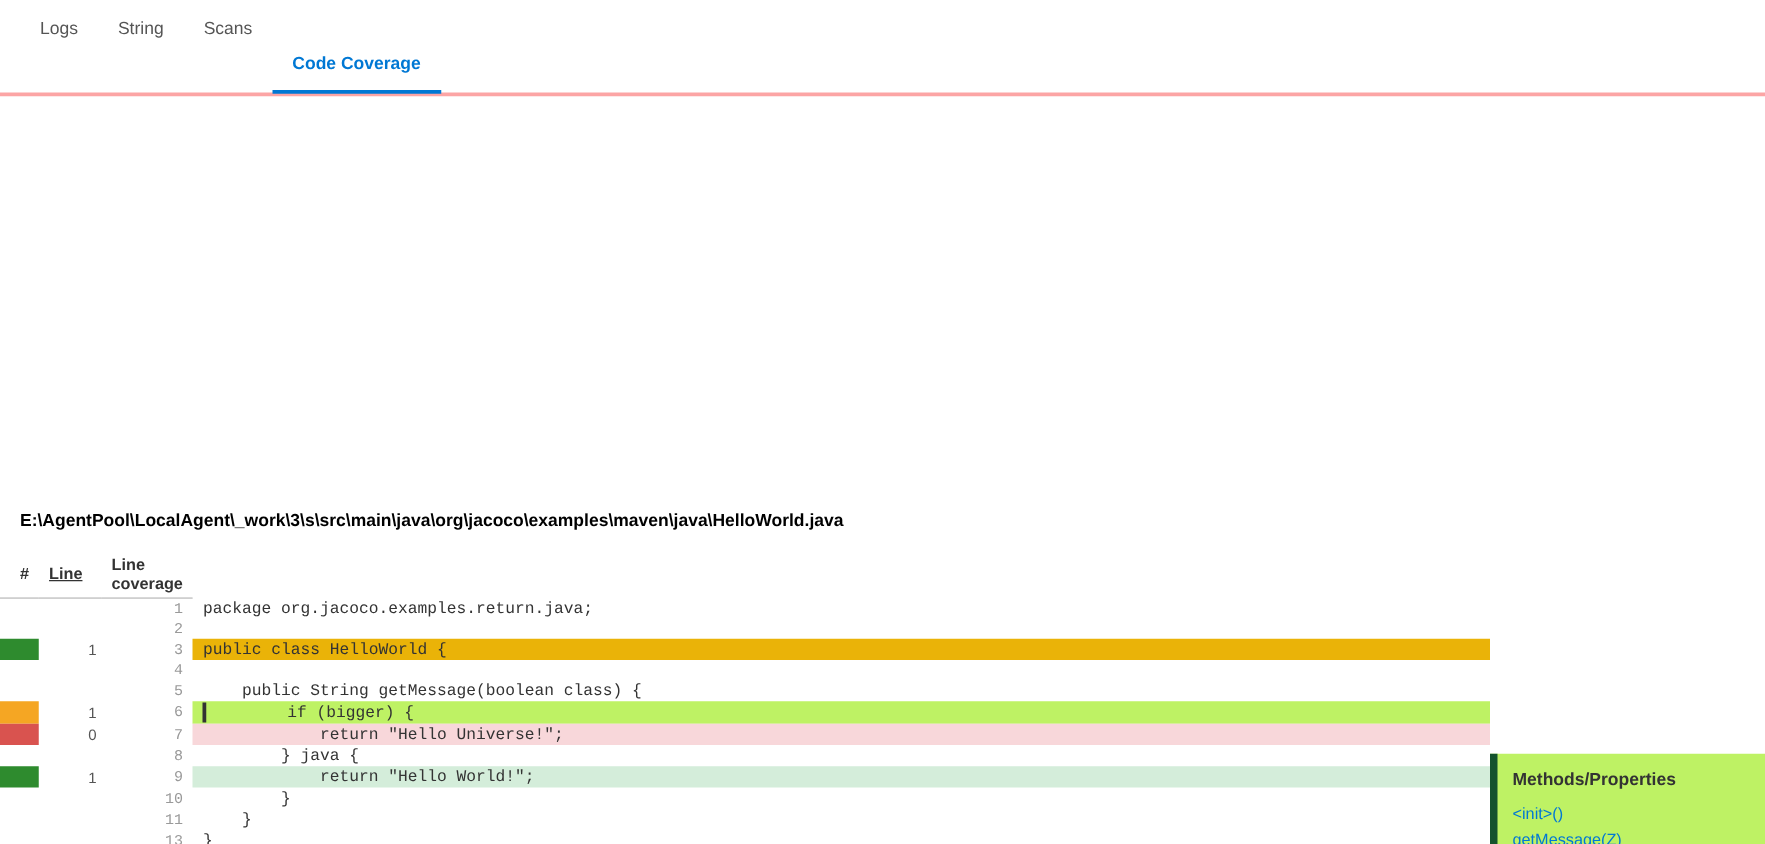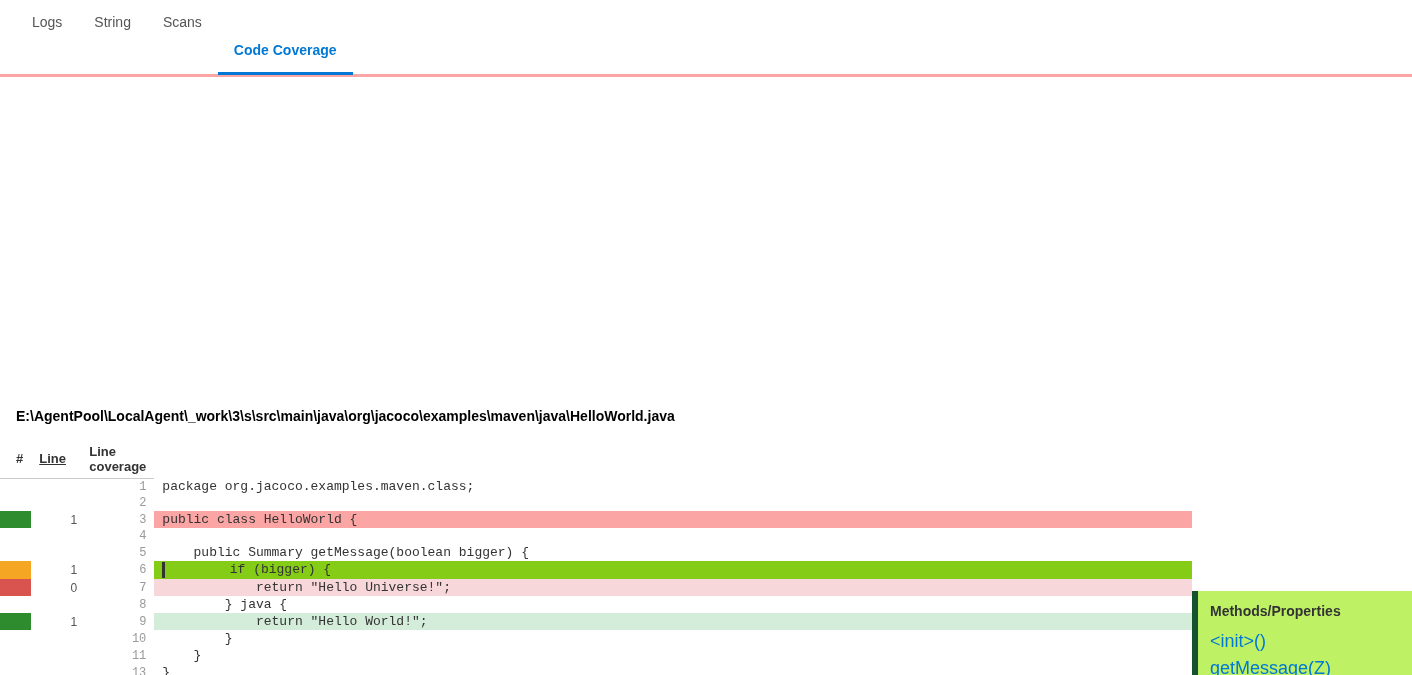--- a/index.html
+++ b/index.html
@@ -40,21 +40,21 @@
     .line-marker { display: inline-block; width: 3px; height: 16px; background: #333; margin-right: 2px; vertical-align: middle; }
 
     
     .right-panel {
       width: 220px;
       border-left: 6px solid #14532d;
       background: #bef264;
       padding: 12px;
     }
     .right-panel-title { font-weight: 600; font-size: 14px; color: #333; margin-bottom: 12px; }
-    .method-link { display: block; color: #0078d4; text-decoration: none; font-size: 18px; margin-bottom: 6px; cursor: pointer; }
+    .method-link { display: block; color: #0078d4; text-decoration: none; font-size: 13px; margin-bottom: 6px; cursor: pointer; }
 
     
     .footer { text-align: center; padding: 20px; color: #666; font-size: 12px; border-top: 1px solid #eee; }
   </style>
 </head>
 <body>
 
 <nav class="nav">
 
 <a class="nav-item" href="#">Logs</a>
@@ -74,51 +74,51 @@
           <th class="col-line">Line</th>
           <th class="col-coverage">Line coverage</th>
         </tr>
       </thead>
       <tbody id="code-tbody">
 
       <tr>
             <td style="width: 8px; padding: 0px;">&nbsp;</td>
             <td class="col-count"></td>
             <td class="col-line-num">1</td>
-            <td class="col-code"><span>package org.jacoco.examples.maven.class;</span></td>
+            <td class="col-code"><span>package org.jacoco.examples.return.java;</span></td>
           </tr>
           <tr>
             <td style="width: 8px; padding: 0px;">&nbsp;</td>
             <td class="col-count"></td>
             <td class="col-line-num">2</td>
             <td class="col-code"><span></span></td>
           </tr>
           <tr>
             <td style="width: 8px; padding: 0px; background-color: rgb(46, 139, 46);">&nbsp;</td>
             <td class="col-count">1</td>
             <td class="col-line-num">3</td>
-            <td class="col-code" style="background-color: #fca5a5;"><span>public class HelloWorld {</span></td>
+            <td class="col-code" style="background-color: #eab308;"><span>public class HelloWorld {</span></td>
           </tr>
           <tr>
             <td style="width: 8px; padding: 0px;">&nbsp;</td>
             <td class="col-count"></td>
             <td class="col-line-num">4</td>
             <td class="col-code"><span></span></td>
           </tr>
           <tr>
             <td style="width: 8px; padding: 0px;">&nbsp;</td>
             <td class="col-count"></td>
             <td class="col-line-num">5</td>
-            <td class="col-code"><span>    public Summary getMessage(boolean bigger) {</span></td>
+            <td class="col-code"><span>    public String getMessage(boolean class) {</span></td>
           </tr>
           <tr>
             <td style="width: 8px; padding: 0px; background-color: rgb(245, 166, 35);">&nbsp;</td>
             <td class="col-count">1</td>
             <td class="col-line-num">6</td>
-            <td class="col-code" style="background-color: #84cc16;"><span class="line-marker"></span><span>        if (bigger) {</span></td>
+            <td class="col-code" style="background-color: #bef264;"><span class="line-marker"></span><span>        if (bigger) {</span></td>
           </tr>
           <tr>
             <td style="width: 8px; padding: 0px; background-color: rgb(217, 83, 79);">&nbsp;</td>
             <td class="col-count">0</td>
             <td class="col-line-num">7</td>
             <td class="col-code" style="background-color: rgb(248, 215, 218);"><span>            return "Hello Universe!";</span></td>
           </tr>
           <tr>
             <td style="width: 8px; padding: 0px;">&nbsp;</td>
             <td class="col-count"></td>

